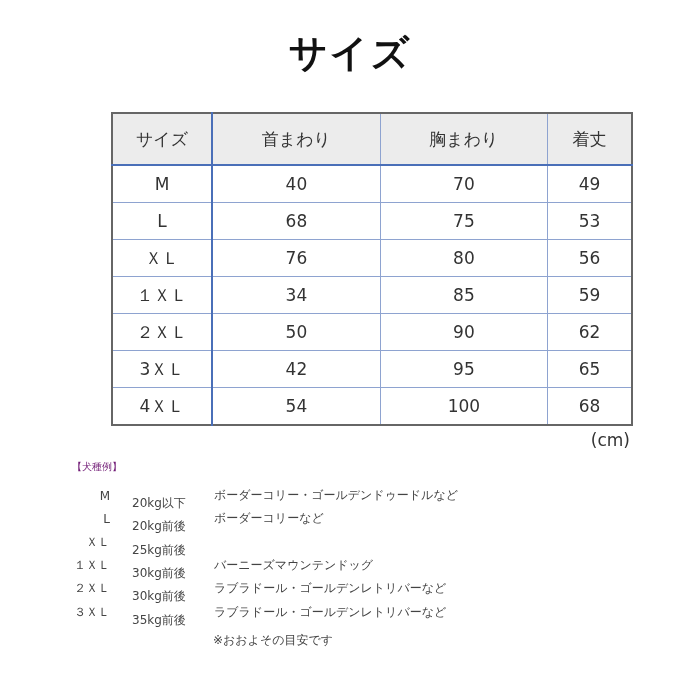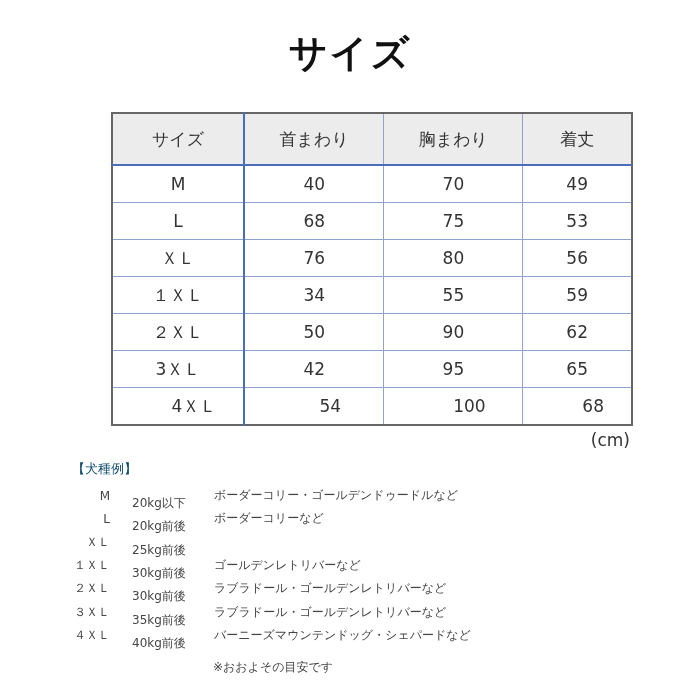--- a/index.html
+++ b/index.html
@@ -6,29 +6,29 @@
     body { width: 700px; height: 700px; position: relative; overflow: hidden;
       font-family: "DejaVu Sans", "Liberation Sans", sans-serif; color: #333; }
     .title { position: absolute; top: 28px; left: 0; width: 700px; text-align: center;
       font-size: 38px; font-weight: bold; color: #111; letter-spacing: 2px; }
     table.size { position: absolute; top: 112px; left: 111px; width: 522px; border-collapse: collapse;
       border: 2px solid #666; }
     table.size th, table.size td { text-align: center; height: 36px; padding: 0;
       border: 1px solid #8ea3d0; font-size: 17px; font-weight: normal; color: #333; }
     table.size thead th { background: #ececec; height: 50px; border-bottom: 2px solid #4a6fb8; }
     table.size td.first, table.size th.first { border-right: 2px solid #4a6fb8; width: 98px; }
-    table.size tbody tr:last-child td { border-bottom: none; padding-left: 32px; }
+    table.size tbody tr:last-child td { border-bottom: none; }
     .unit { position: absolute; top: 430px; right: 70px; font-size: 17px; color: #333; }
-    .breeds-head { position: absolute; top: 460px; left: 72px; font-size: 13px; color: #0c4a6e; }
+    .breeds-head { position: absolute; top: 460px; left: 72px; font-size: 10px; color: #701a75; }
     .breeds { position: absolute; top: 484px; left: 72px; font-size: 12px; color: #444; }
     .breed-row { height: 23.3px; display: flex; align-items: center; }
     .b-size { width: 38px; text-align: right; }
     .b-weight { width: 82px; padding-left: 22px; margin-top: 16px; }
     .b-name { padding-left: 0; }
-    .note { position: absolute; top: 659px; left: 213px; font-size: 12px; color: #444; }
+    .note { position: absolute; top: 632px; left: 213px; font-size: 12px; color: #444; }
   </style>
 </head>
 <body>
 
 <div class="title">サイズ</div>
 
 <table class="size">
   <thead>
     <tr>
       <th class="first">サイズ</th>
@@ -52,21 +52,21 @@
     </tr>
     <tr>
       <td class="first">ＸＬ</td>
       <td>76</td>
       <td>80</td>
       <td>56</td>
     </tr>
     <tr>
       <td class="first">１ＸＬ</td>
       <td>34</td>
-      <td>55</td>
+      <td>85</td>
       <td>59</td>
     </tr>
     <tr>
       <td class="first">２ＸＬ</td>
       <td>50</td>
       <td>90</td>
       <td>62</td>
     </tr>
     <tr>
       <td class="first">3ＸＬ</td>
@@ -98,32 +98,27 @@
     <span class="b-weight">20kg前後</span>
     <span class="b-name">ボーダーコリーなど</span>
   </div>
   <div class="breed-row">
     <span class="b-size">ＸＬ</span>
     <span class="b-weight">25kg前後</span>
   </div>
   <div class="breed-row">
     <span class="b-size">１ＸＬ</span>
     <span class="b-weight">30kg前後</span>
-    <span class="b-name">ゴールデンレトリバーなど</span>
+    <span class="b-name">バーニーズマウンテンドッグ</span>
   </div>
   <div class="breed-row">
     <span class="b-size">２ＸＬ</span>
     <span class="b-weight">30kg前後</span>
     <span class="b-name">ラブラドール・ゴールデンレトリバーなど</span>
   </div>
   <div class="breed-row">
     <span class="b-size">３ＸＬ</span>
     <span class="b-weight">35kg前後</span>
     <span class="b-name">ラブラドール・ゴールデンレトリバーなど</span>
   </div>
-  <div class="breed-row">
-    <span class="b-size">４ＸＬ</span>
-    <span class="b-weight">40kg前後</span>
-    <span class="b-name">バーニーズマウンテンドッグ・シェパードなど</span>
-  </div>
 </div>
 
 <div class="note">※おおよその目安です</div>
 
 </body></html>

